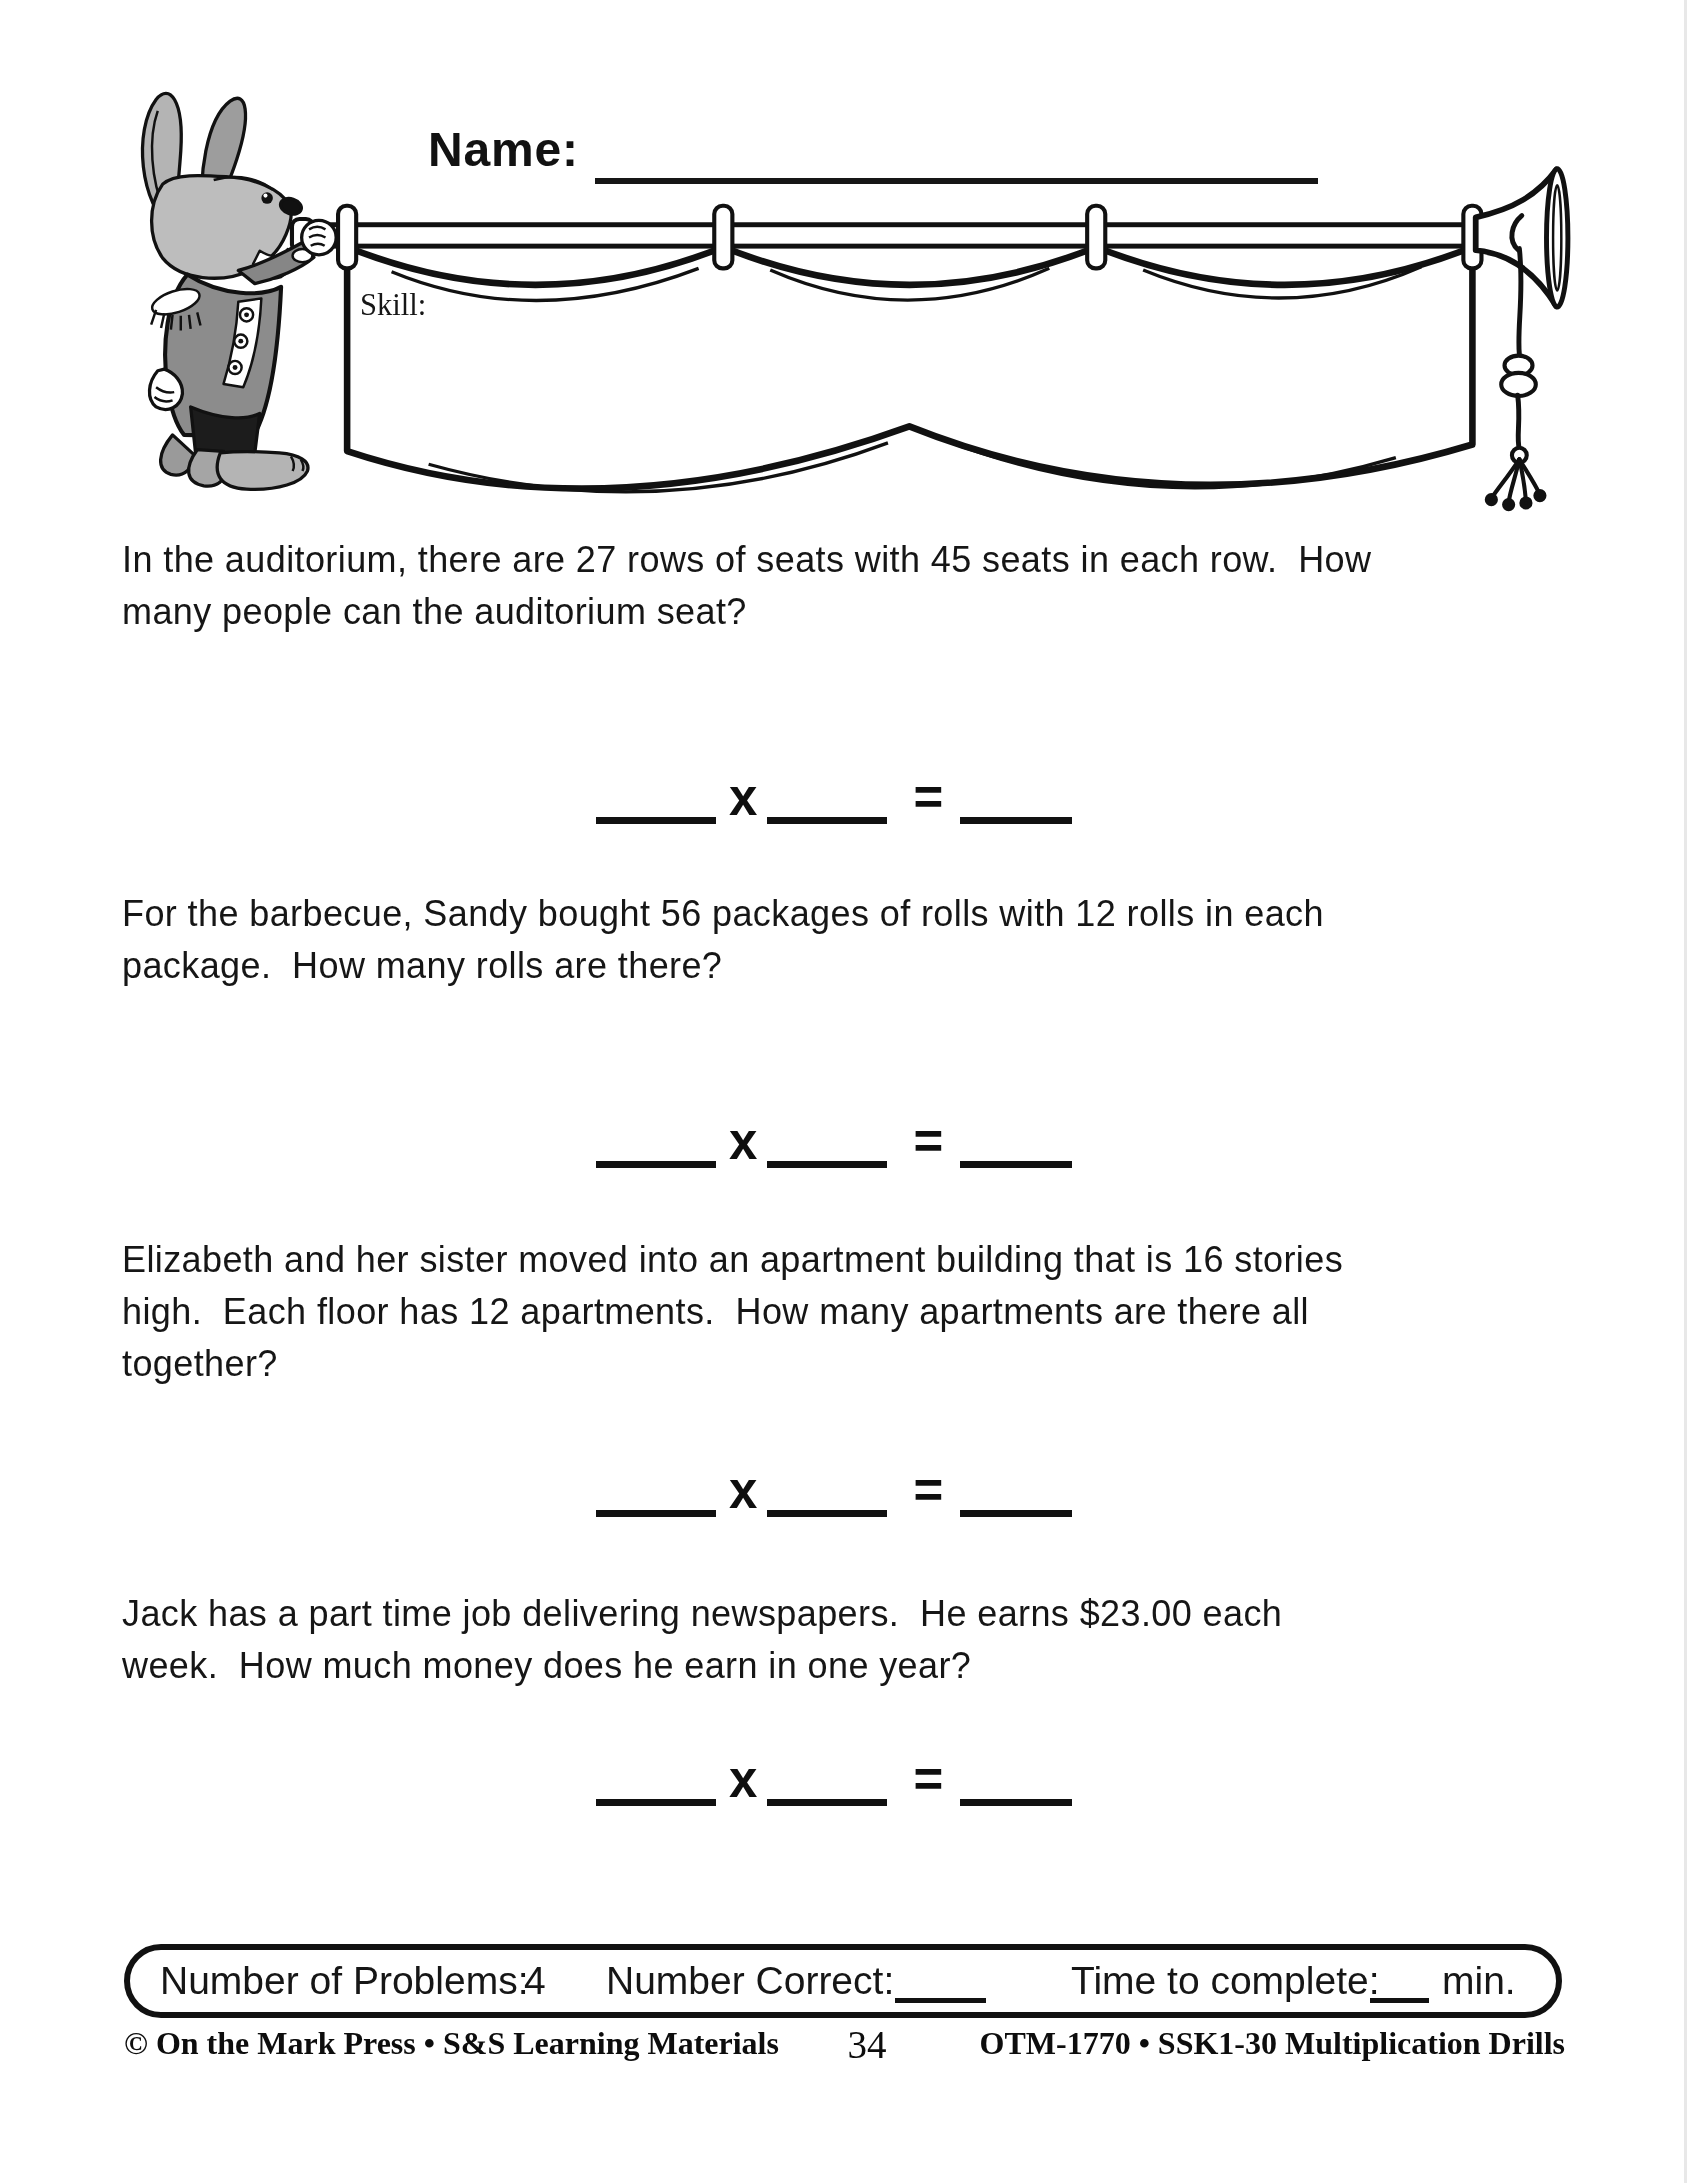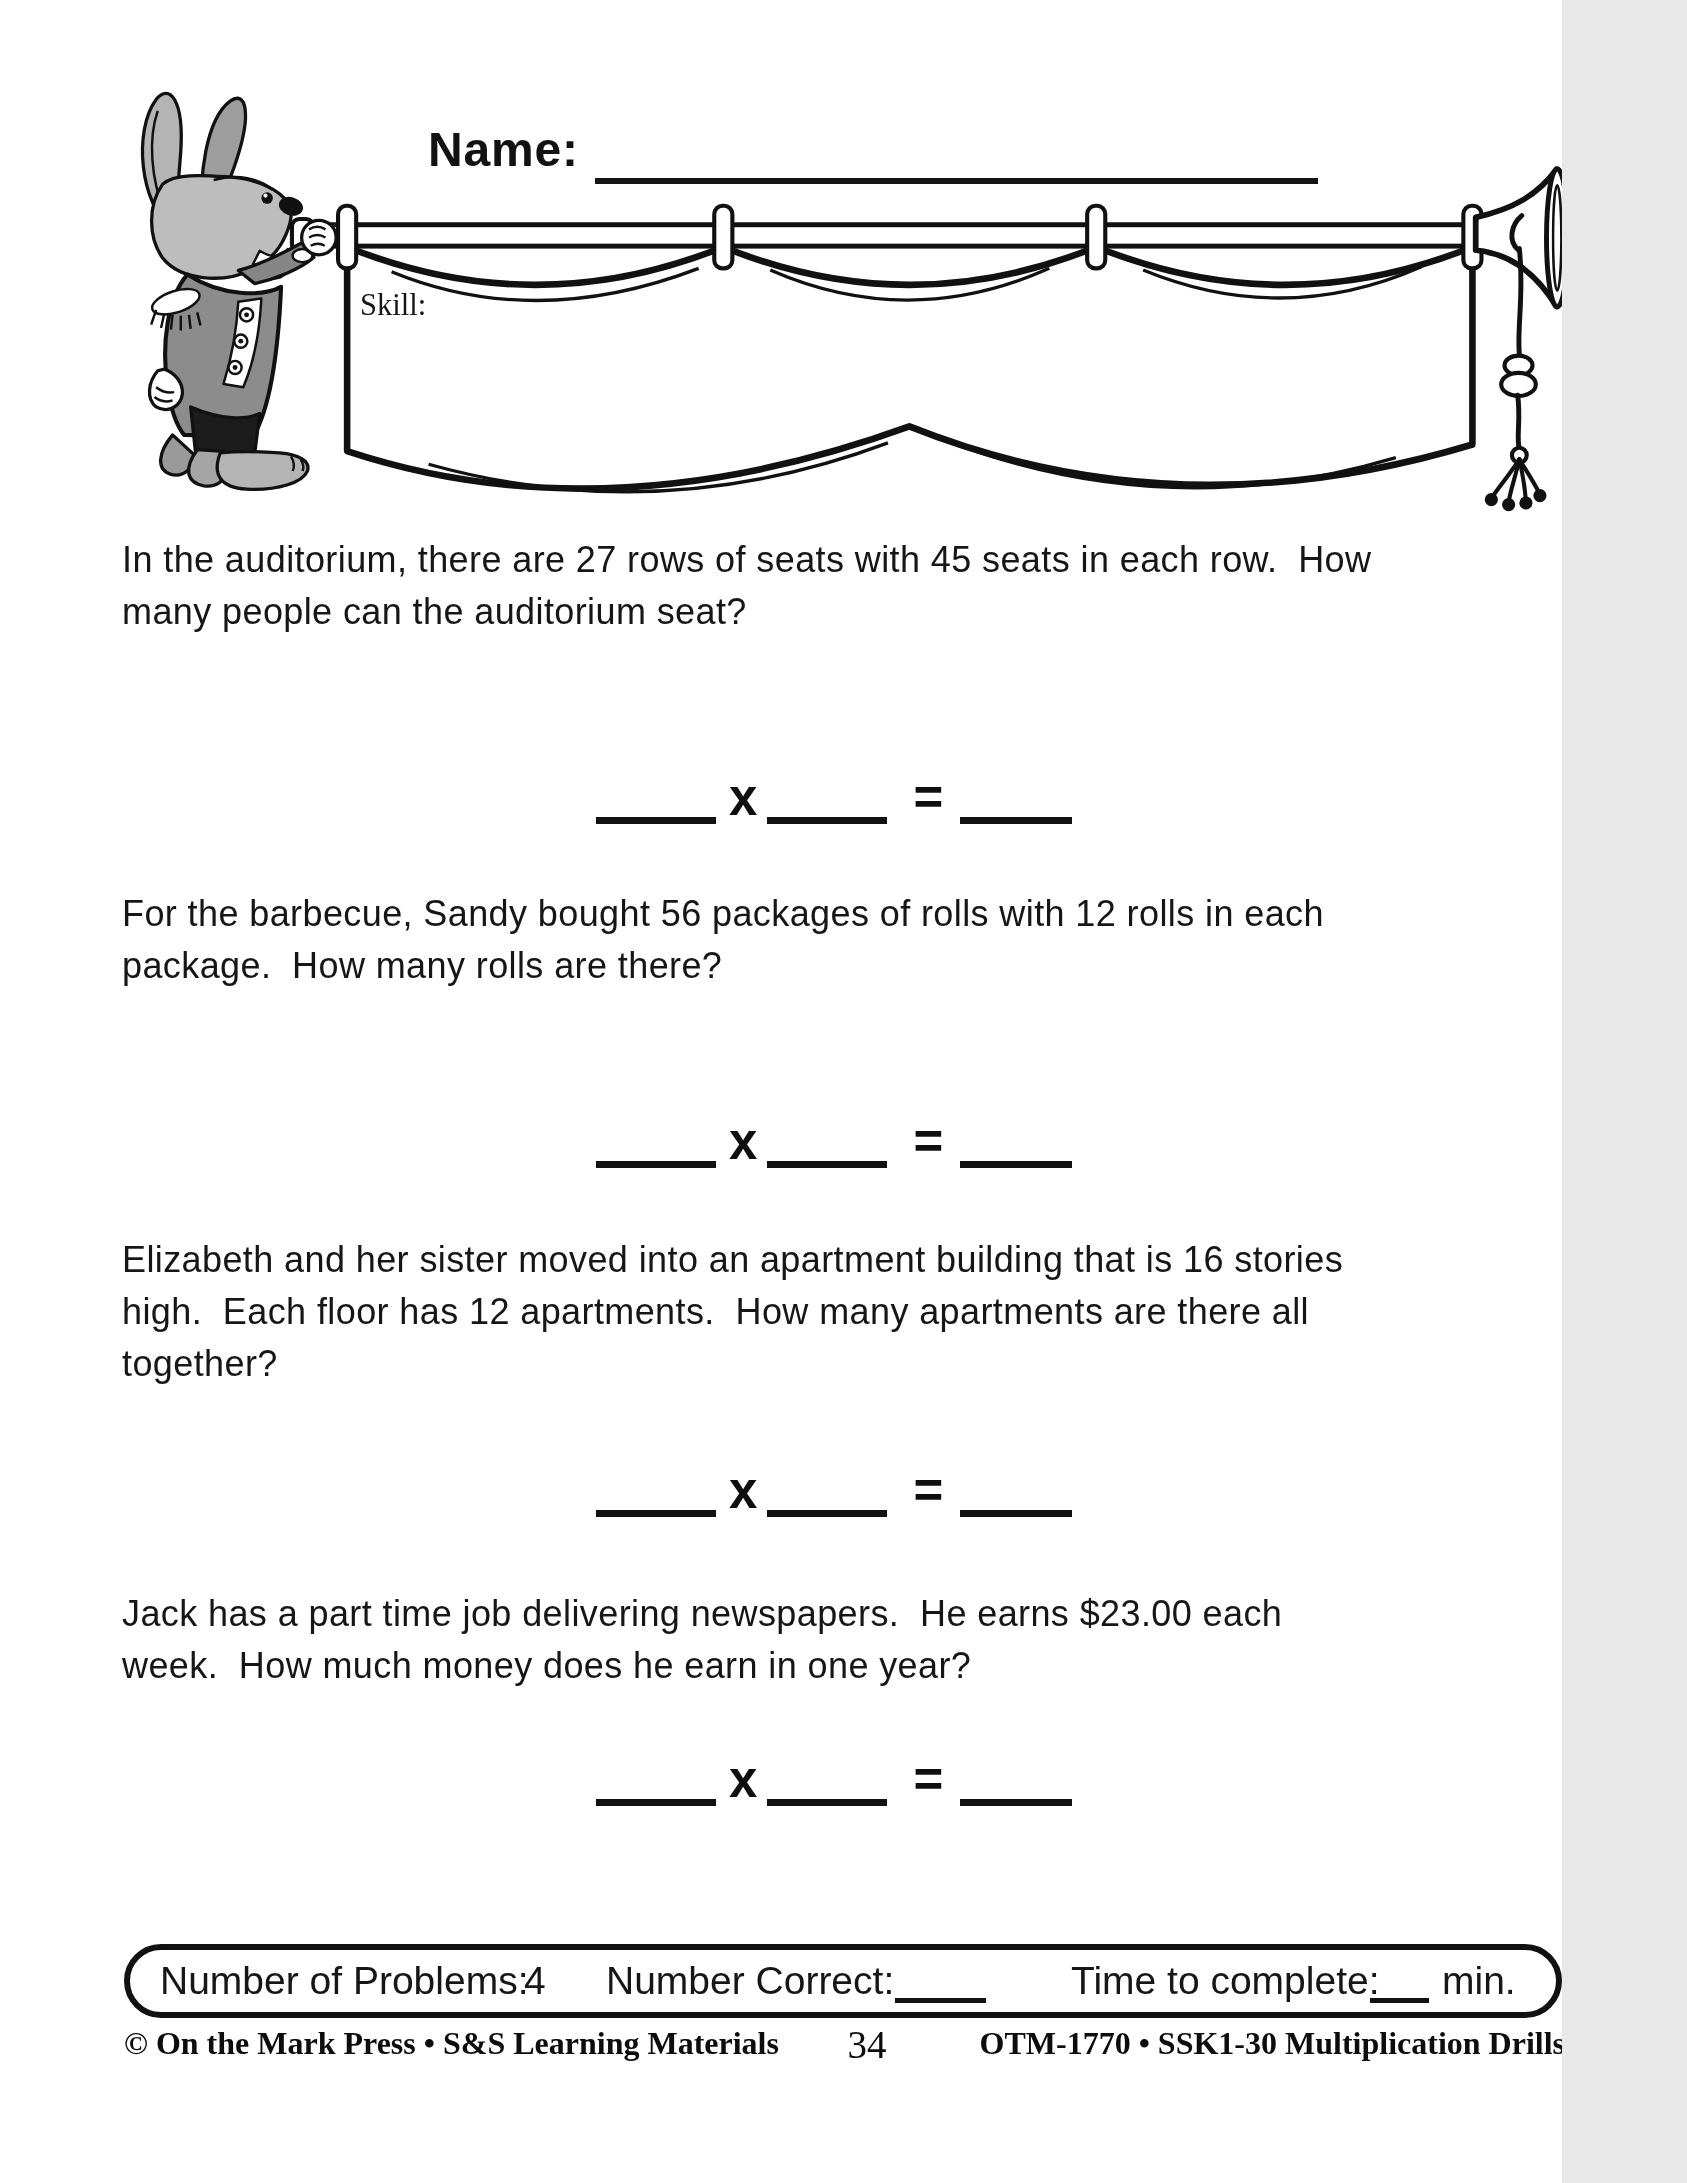--- a/index.html
+++ b/index.html
@@ -1,17 +1,17 @@
 <!DOCTYPE html>
 <html style="font-size:13px"><head>
 <meta charset="utf-8">
 <style>
   html,body{margin:0;padding:0;background:#e8e8e8;}
   .page{
-    position:relative;width:1562px;height:2183px;background:#ffffff;
+    position:relative;width:1684px;height:2183px;background:#ffffff;
     font-family:"Liberation Sans", sans-serif;color:#111;overflow:hidden;
   }
   svg{position:absolute;}
   .name-label{
     position:absolute;left:428px;top:122px;font-size:48px;font-weight:bold;
     letter-spacing:0.8px;color:#121212;
   }
   .name-line{
     position:absolute;left:595px;top:138px;width:723px;height:40px;
     border-bottom:6.6px solid #161616;

